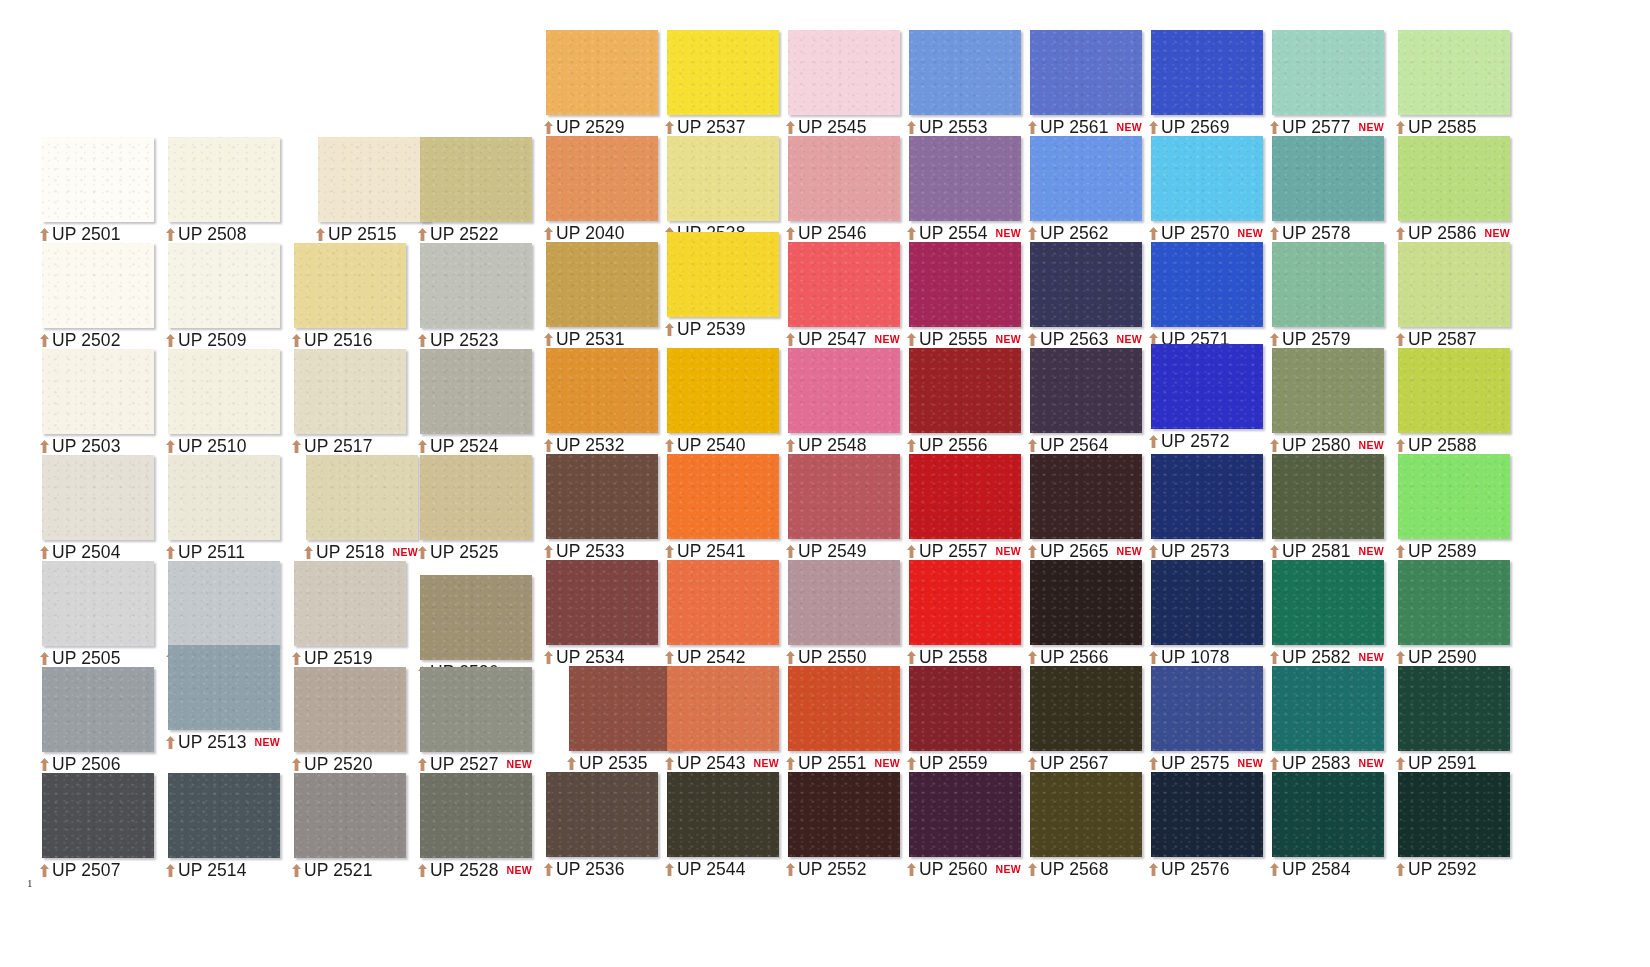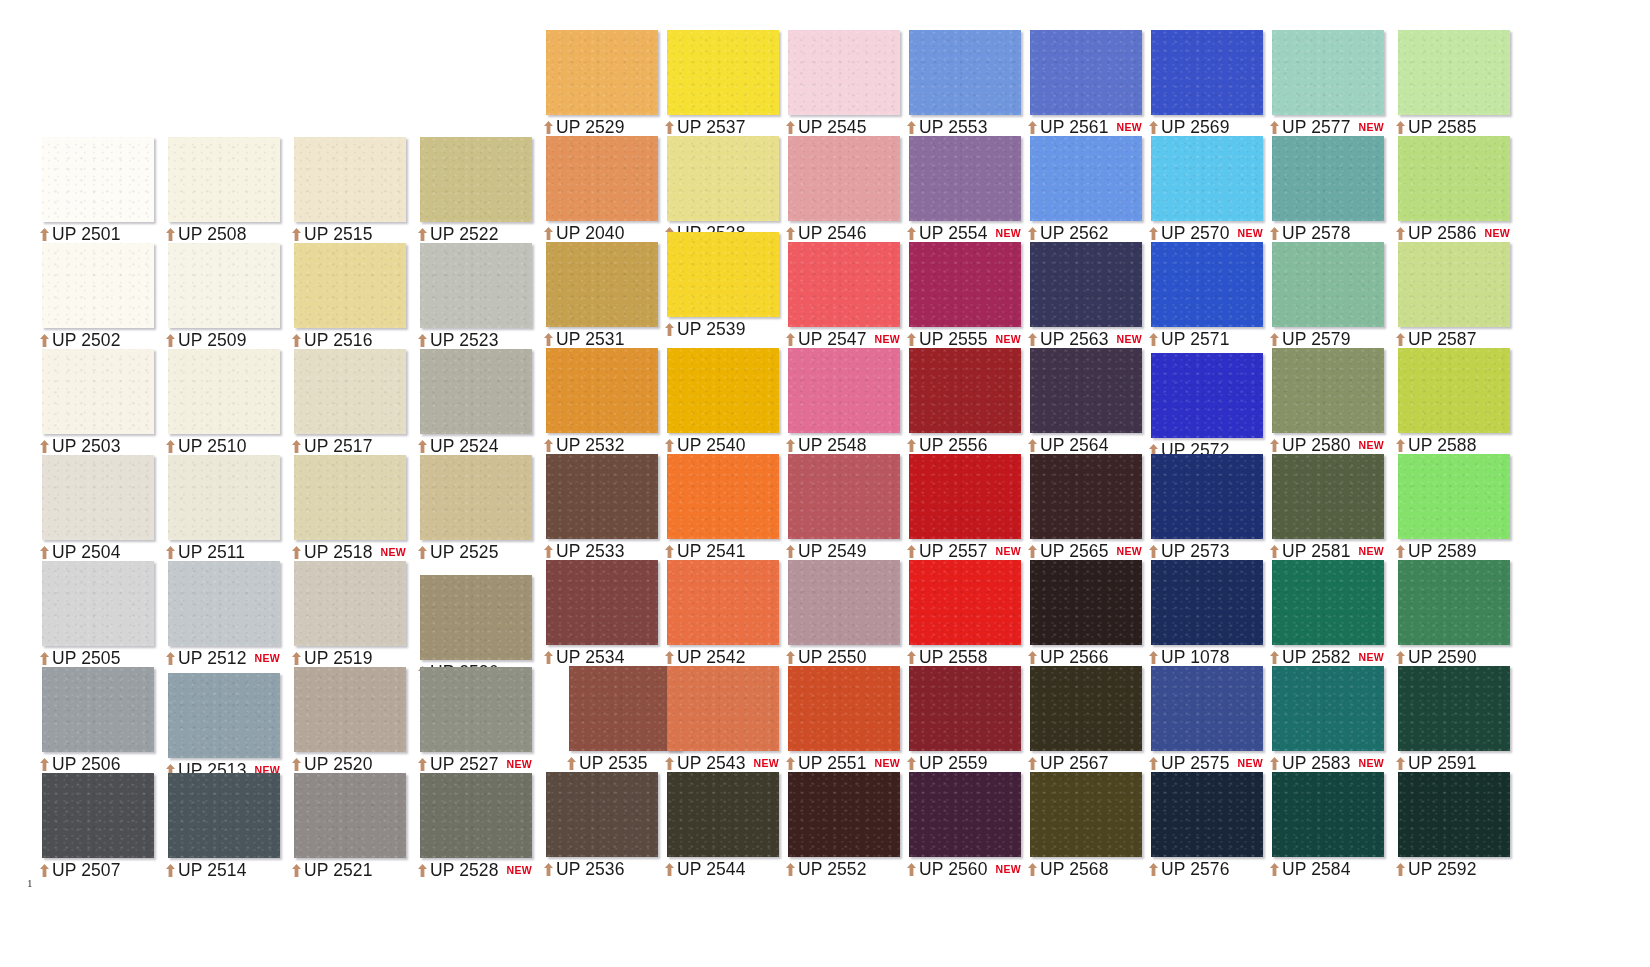--- a/index.html
+++ b/index.html
@@ -214,42 +214,42 @@
       <div class="cell" style="top: 561px;">
         <div class="swatch" title="UP 2512" style="background-color: rgb(195, 200, 204);"></div>
         <div class="label">
           <svg class="arrow-icon" viewBox="0 0 9 13">
             <path d="M4.5 0 L9 5 L6.4 5 L6.4 13 L2.6 13 L2.6 5 L0 5 Z" fill="#c08e6a"></path>
           </svg>
           <span class="code">UP 2512</span>
           <span class="new-badge">NEW</span>
         </div>
       </div>
-      <div class="cell" style="top: 645px; margin-top: 28px;">
+      <div class="cell" style="top: 645px;">
         <div class="swatch" title="UP 2513" style="background-color: rgb(143, 161, 171);"></div>
         <div class="label">
           <svg class="arrow-icon" viewBox="0 0 9 13">
             <path d="M4.5 0 L9 5 L6.4 5 L6.4 13 L2.6 13 L2.6 5 L0 5 Z" fill="#c08e6a"></path>
           </svg>
           <span class="code">UP 2513</span>
           <span class="new-badge">NEW</span>
         </div>
       </div>
       <div class="cell" style="top: 773px;">
         <div class="swatch" title="UP 2514" style="background-color: rgb(74, 86, 92);"></div>
         <div class="label">
           <svg class="arrow-icon" viewBox="0 0 9 13">
             <path d="M4.5 0 L9 5 L6.4 5 L6.4 13 L2.6 13 L2.6 5 L0 5 Z" fill="#c08e6a"></path>
           </svg>
           <span class="code">UP 2514</span>
         </div>
       </div>
     </div>
     <div class="column" style="left: 282px;">
-      <div class="cell" style="top: 137px;">
+      <div class="cell" style="top: 137px; margin-left: 24px;">
         <div class="swatch" title="UP 2515" style="background-color: rgb(239, 230, 205);"></div>
         <div class="label">
           <svg class="arrow-icon" viewBox="0 0 9 13">
             <path d="M4.5 0 L9 5 L6.4 5 L6.4 13 L2.6 13 L2.6 5 L0 5 Z" fill="#c08e6a"></path>
           </svg>
           <span class="code">UP 2515</span>
         </div>
       </div>
       <div class="cell" style="top: 243px;">
         <div class="swatch" title="UP 2516" style="background-color: rgb(232, 217, 152);"></div>
@@ -262,21 +262,21 @@
       </div>
       <div class="cell" style="top: 349px;">
         <div class="swatch" title="UP 2517" style="background-color: rgb(228, 221, 197);"></div>
         <div class="label">
           <svg class="arrow-icon" viewBox="0 0 9 13">
             <path d="M4.5 0 L9 5 L6.4 5 L6.4 13 L2.6 13 L2.6 5 L0 5 Z" fill="#c08e6a"></path>
           </svg>
           <span class="code">UP 2517</span>
         </div>
       </div>
-      <div class="cell" style="top: 455px;">
+      <div class="cell" style="top: 455px; margin-left: 12px;">
         <div class="swatch" title="UP 2518" style="background-color: rgb(221, 213, 176);"></div>
         <div class="label">
           <svg class="arrow-icon" viewBox="0 0 9 13">
             <path d="M4.5 0 L9 5 L6.4 5 L6.4 13 L2.6 13 L2.6 5 L0 5 Z" fill="#c08e6a"></path>
           </svg>
           <span class="code">UP 2518</span>
           <span class="new-badge">NEW</span>
         </div>
       </div>
       <div class="cell" style="top: 561px;">
@@ -776,21 +776,21 @@
       </div>
       <div class="cell" style="top: 242px;">
         <div class="swatch" title="UP 2571" style="background-color: rgb(43, 84, 204);"></div>
         <div class="label">
           <svg class="arrow-icon" viewBox="0 0 9 13">
             <path d="M4.5 0 L9 5 L6.4 5 L6.4 13 L2.6 13 L2.6 5 L0 5 Z" fill="#c08e6a"></path>
           </svg>
           <span class="code">UP 2571</span>
         </div>
       </div>
-      <div class="cell" style="top: 344px; margin-top: 9px;">
+      <div class="cell" style="top: 344px;">
         <div class="swatch" title="UP 2572" style="background-color: rgb(45, 47, 199);"></div>
         <div class="label">
           <svg class="arrow-icon" viewBox="0 0 9 13">
             <path d="M4.5 0 L9 5 L6.4 5 L6.4 13 L2.6 13 L2.6 5 L0 5 Z" fill="#c08e6a"></path>
           </svg>
           <span class="code">UP 2572</span>
         </div>
       </div>
       <div class="cell" style="top: 454px;">
         <div class="swatch" title="UP 2573" style="background-color: rgb(30, 48, 114);"></div>

